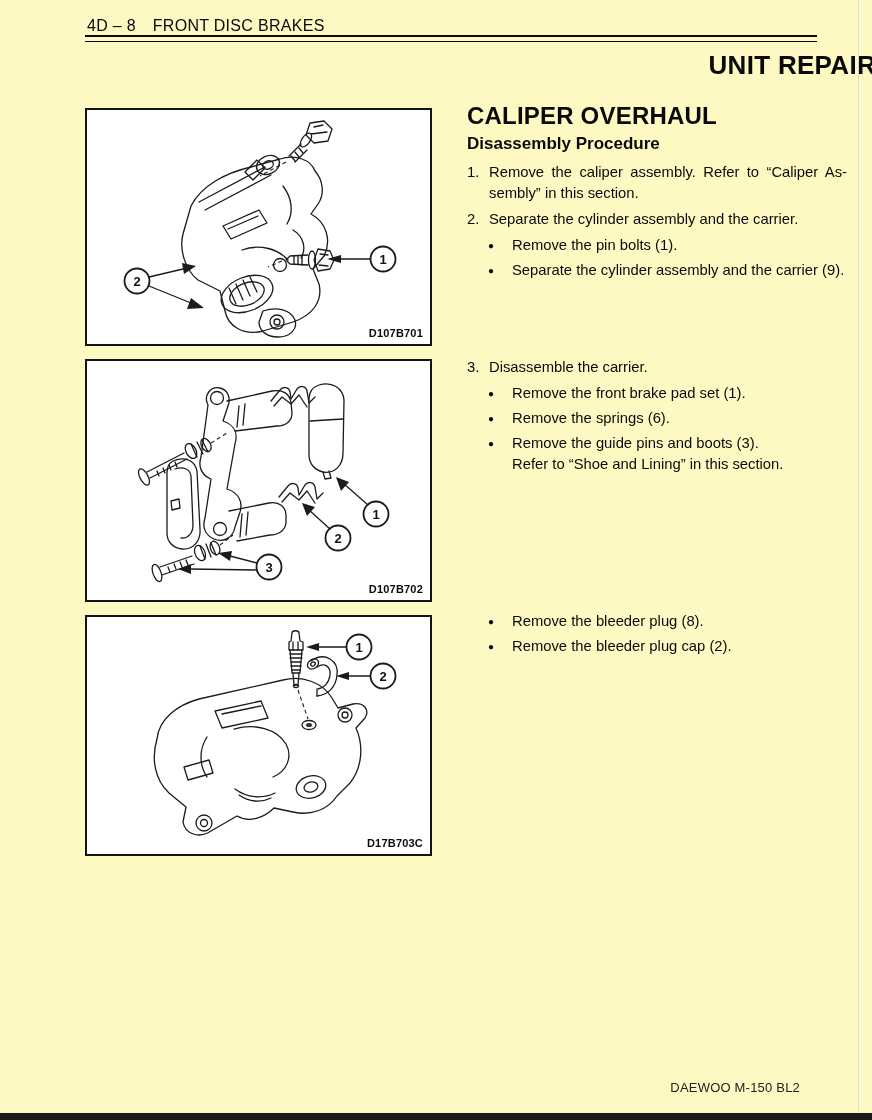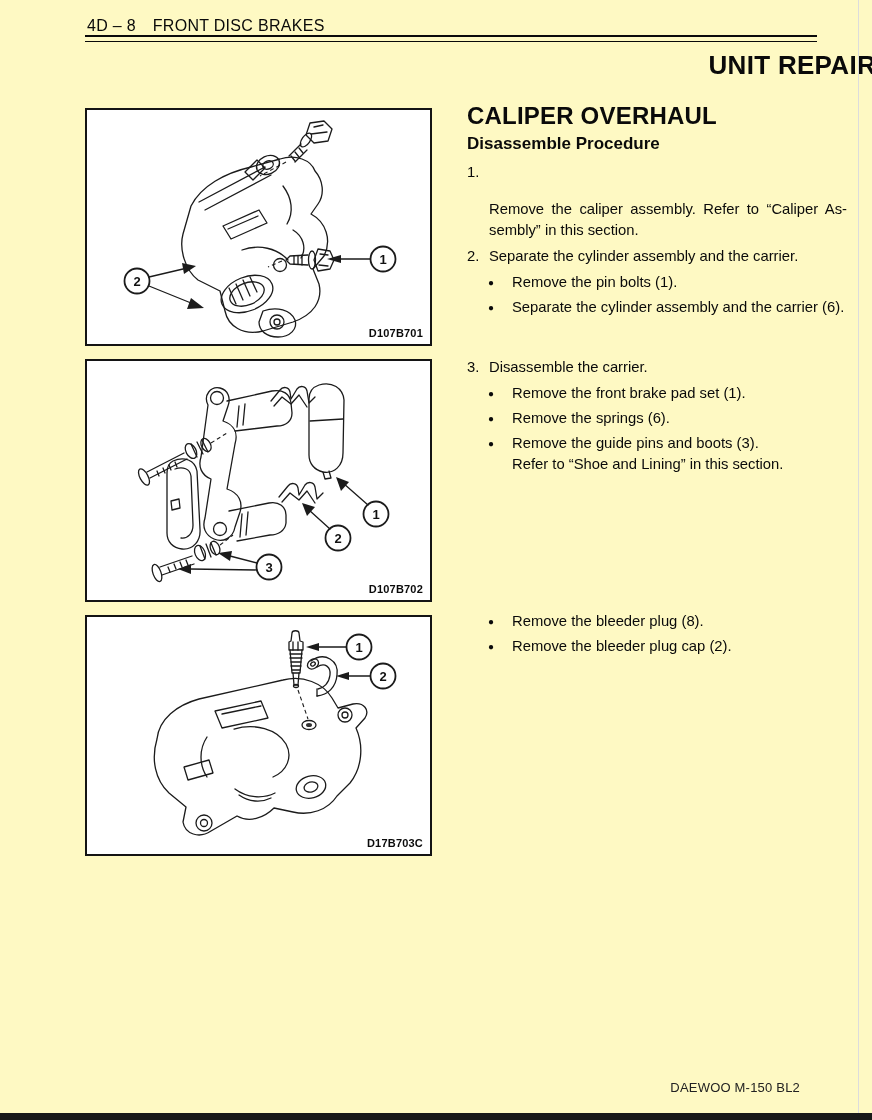--- a/index.html
+++ b/index.html
@@ -31,21 +31,21 @@
   .col{position:absolute;left:467px;width:392px;}
   #colA{top:104px;}
   #colB{top:357px;}
   #colC{top:611px;}
   .h-main{font-size:24px;font-weight:bold;line-height:24px;letter-spacing:.2px;}
   .h-sub{font-size:17px;font-weight:bold;line-height:20px;margin-top:6px;}
   .steps{margin-top:8px;}
   .step{display:flex;margin-top:5px;font-size:14.8px;line-height:21px;}
   .step .num{width:22px;flex:0 0 22px;}
   .step .txt{width:358px;}
-  .step .txt.just{text-align:justify;margin-top:37px;}
+  .step .txt.just{text-align:justify;}
   .bullets{margin-top:5px;padding-left:21px;}
   .b-row{display:flex;margin-top:4px;font-size:14.8px;line-height:21px;}
   .b-row .dot{width:24px;flex:0 0 24px;font-size:10px;line-height:21px;}
   .b-row .txt{white-space:pre-line;}
 
   .footer-code{position:absolute;right:72px;top:1080px;font-size:13px;color:#222;letter-spacing:.2px;}
 
   
   .lw{stroke:#1b1b1b;fill:none;stroke-width:1.3;stroke-linecap:round;stroke-linejoin:round;}
   .lw2{stroke:#1b1b1b;fill:none;stroke-width:1.8;}
@@ -240,38 +240,38 @@
         <polygon class="fillk" points="249,59 262,55 262,63"></polygon>
         <circle class="lw2" cx="296" cy="59" r="12.5"></circle>
         <text class="co-num" x="296" y="64" text-anchor="middle">2</text>
       </g>
     </svg>
     <div class="fig-label">D17B703C</div>
   </div>
 
   <div class="col" id="colA">
     <div class="h-main">CALIPER OVERHAUL</div>
-    <div class="h-sub">Disassemble Procedure</div>
+    <div class="h-sub">Disassembly Procedure</div>
     <div class="steps">
       <div class="step">
         <span class="num">1.</span>
         <div class="txt just">Remove the caliper assembly. Refer to “Caliper As-sembly” in this section.</div>
       </div>
       <div class="step">
         <span class="num">2.</span>
         <div class="txt">Separate the cylinder assembly and the carrier.</div>
       </div>
       <div class="bullets">
         <div class="b-row">
           <span class="dot">●</span>
           <span class="txt">Remove the pin bolts (1).</span>
         </div>
         <div class="b-row">
           <span class="dot">●</span>
-          <span class="txt">Separate the cylinder assembly and the carrier (6).</span>
+          <span class="txt">Separate the cylinder assembly and the carrier (9).</span>
         </div>
       </div>
     </div>
   </div>
 
   <div class="col" id="colB">
     <div class="steps" style="margin-top:0;">
       <div class="step" style="margin-top:0;">
         <span class="num">3.</span>
         <div class="txt">Disassemble the carrier.</div>

